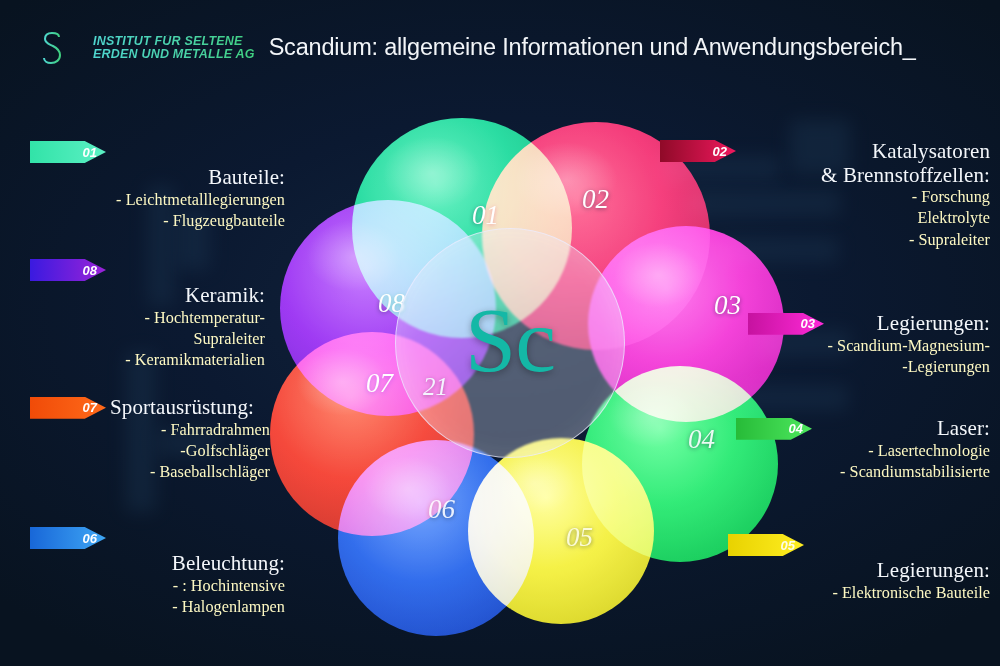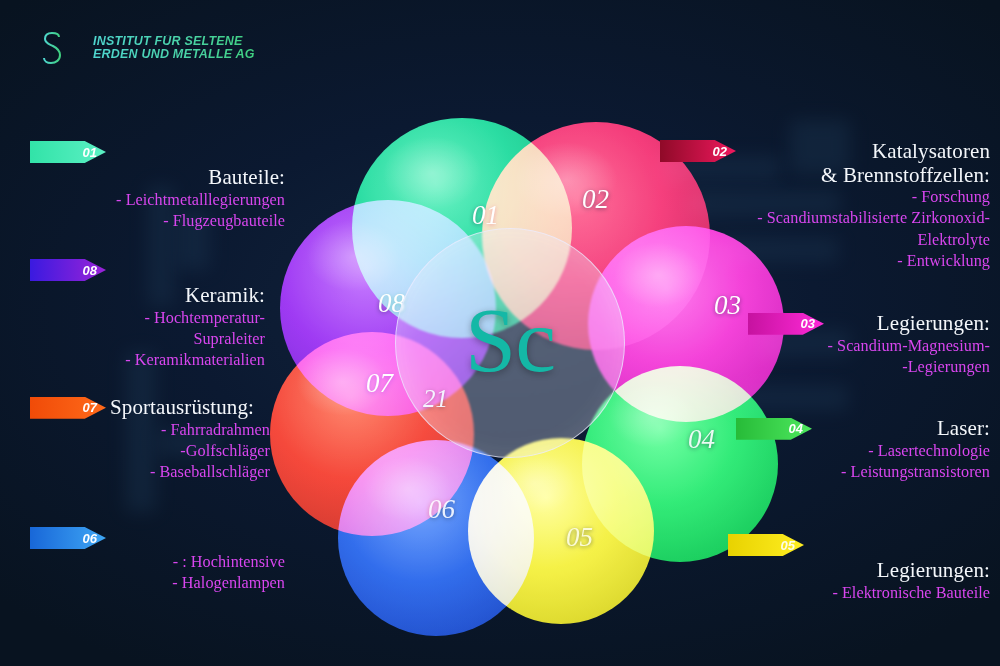--- a/index.html
+++ b/index.html
@@ -104,21 +104,21 @@
     box-shadow:0 0 26px rgba(255,255,255,.10) inset;
   }
   #core-symbol {
     font-weight:normal;
     font-size:92px; color:#14b8a6; line-height:1;
     letter-spacing:-1px;
     text-shadow:0 2px 7px rgba(0,0,0,.32);
     margin-top:-6px;
   }
   #core-number {
-    position:absolute; left:27px; bottom:44px;
+    position:absolute; left:27px; bottom:56px;
     font-style:italic; font-size:25px; color:#f4f4ff;
     text-shadow:0 1px 4px rgba(0,0,0,.35);
   }
 
   
   .label { position:absolute; }
   .label.left  { text-align:right; }
   .label.right { text-align:right; }
   .badge-row { display:flex; align-items:center; margin-bottom:3px; }
   .label.left  .badge-row { justify-content:flex-start; }
@@ -134,21 +134,21 @@
   .badge span {
     font-family:"Liberation Sans", sans-serif;
     font-style:italic; font-weight:bold; font-size:13px;
     color:#ffffff; padding-right:3px;
   }
   .lbl-title {
     font-size:21px; color:#f4f7fb; line-height:1.12;
     letter-spacing:.1px; white-space:nowrap;
   }
   .lbl-line {
-    font-size:16.2px; color:#d946ef; line-height:1.32;
+    font-size:16.2px; color:#fef9c3; line-height:1.32;
     letter-spacing:.05px; white-space:nowrap;
   }
 </style>
 </head>
 <body>
 
 <div id="bg">
   <div class="blurblock" style="left:148px; top:186px; width:26px; height:120px;"></div>
   <div class="blurblock" style="left:176px; top:210px; width:34px; height:60px;"></div>
   <div class="blurblock" style="left:126px; top:352px; width:30px; height:160px;"></div>
@@ -182,20 +182,21 @@
         <line x1="36" y1="31" x2="50" y2="31"></line>
         <line x1="50" y1="3" x2="50" y2="9"></line>
         <line x1="50" y1="25" x2="50" y2="31"></line>
       </g>
     </svg>
     <div id="logo-text">
       <div>INSTITUT FÜR SELTENE</div>
       <div>ERDEN UND METALLE AG</div>
     </div>
   </div>
+  <div id="page-title">Scandium: allgemeine Informationen und Anwendungsbereich_</div>
 </div>
 
 <div id="cluster">
 
   <div class="sphere" id="s08">
     <div class="gloss" style="left:26px; top:20px; width:96px; height:72px;"></div>
     <div class="num">08</div>
   </div>
 
   <div class="sphere" id="s01">
@@ -273,36 +274,36 @@
   <div class="lbl-line">-Golfschläger</div>
   <div class="lbl-line">- Baseballschläger</div>
 </div>
 
 <div class="label left" style="left:30px; top:527px; width:255px;">
   <div class="badge-row">
     <div class="badge" style="background:linear-gradient(90deg,#1867d8,#3fa7f5);">
       <span>06</span>
     </div>
   </div>
+  <div class="lbl-title">Beleuchtung:</div>
   <div class="lbl-line">- : Hochintensive</div>
   <div class="lbl-line">- Halogenlampen</div>
 </div>
 
 <div class="label right" style="left:660px; top:140px; width:330px;">
   <div style="display:flex; align-items:flex-start;">
     <div class="badge" style="background:linear-gradient(90deg,#8f0a28,#f0185e);">
       <span>02</span>
     </div>
     <div class="lbl-title" style="flex:1; text-align:right;">Katalysatoren</div>
   </div>
   <div class="lbl-title">&amp; Brennstoffzellen:</div>
   <div class="lbl-line">-  Forschung</div>
-  <div class="lbl-line">- Scandiumstabilisierte Zirkonoxid-</div>
   <div class="lbl-line">Elektrolyte</div>
-  <div class="lbl-line">- Entwicklung</div>
+  <div class="lbl-line">- Supraleiter</div>
 </div>
 
 <div class="label right" style="left:748px; top:312px; width:242px;">
   <div style="display:flex; align-items:center;">
     <div class="badge" style="background:linear-gradient(90deg,#c612a0,#ff2ad8);">
       <span>03</span>
     </div>
     <div class="lbl-title" style="flex:1; text-align:right;">Legierungen:</div>
   </div>
   <div class="lbl-line">- Scandium-Magnesium-</div>
@@ -310,21 +311,21 @@
 </div>
 
 <div class="label right" style="left:736px; top:417px; width:254px;">
   <div style="display:flex; align-items:center;">
     <div class="badge" style="background:linear-gradient(90deg,#27bb38,#4de85e);">
       <span>04</span>
     </div>
     <div class="lbl-title" style="flex:1; text-align:right;">Laser:</div>
   </div>
   <div class="lbl-line">- Lasertechnologie</div>
-  <div class="lbl-line">- Leistungstransistoren</div>
+  <div class="lbl-line">- Scandiumstabilisierte</div>
 </div>
 
 <div class="label right" style="left:728px; top:534px; width:262px;">
   <div class="badge-row">
     <div class="badge" style="background:linear-gradient(90deg,#e8d200,#ffee22);">
       <span style="color:#fdfde8;">05</span>
     </div>
   </div>
   <div class="lbl-title">Legierungen:</div>
   <div class="lbl-line">- Elektronische Bauteile</div>

